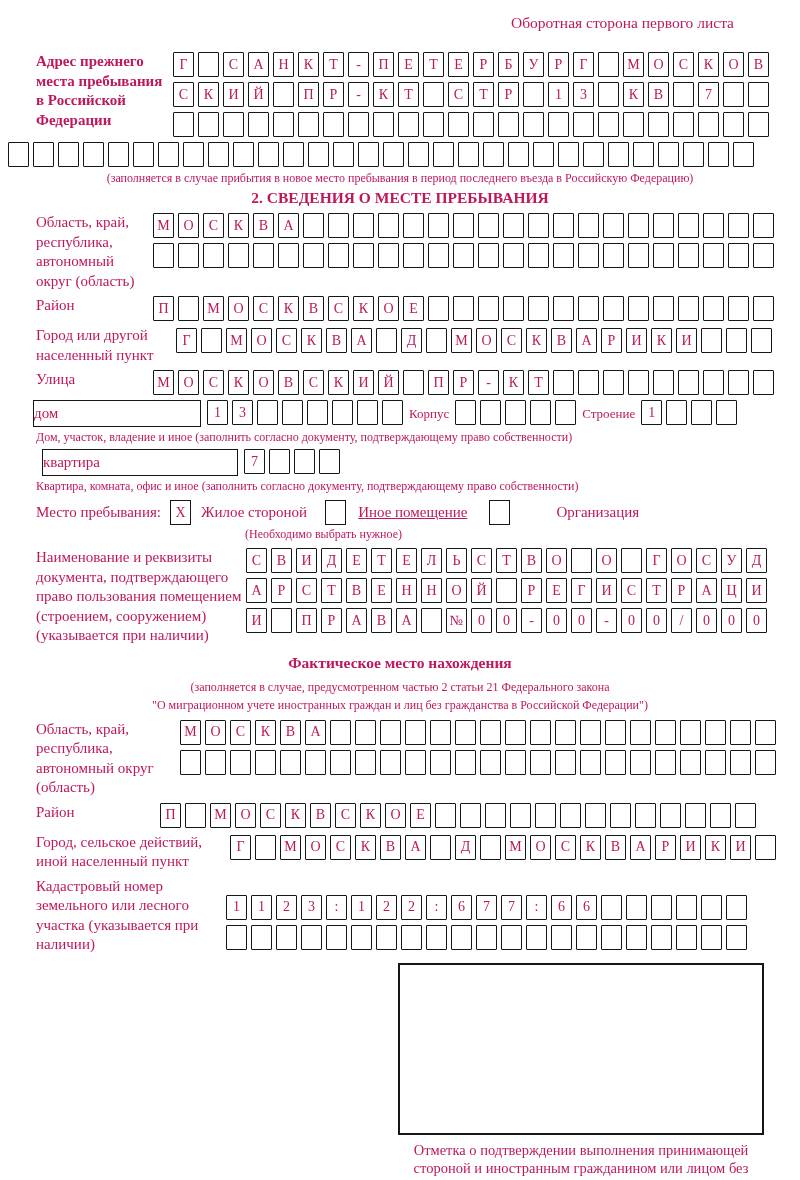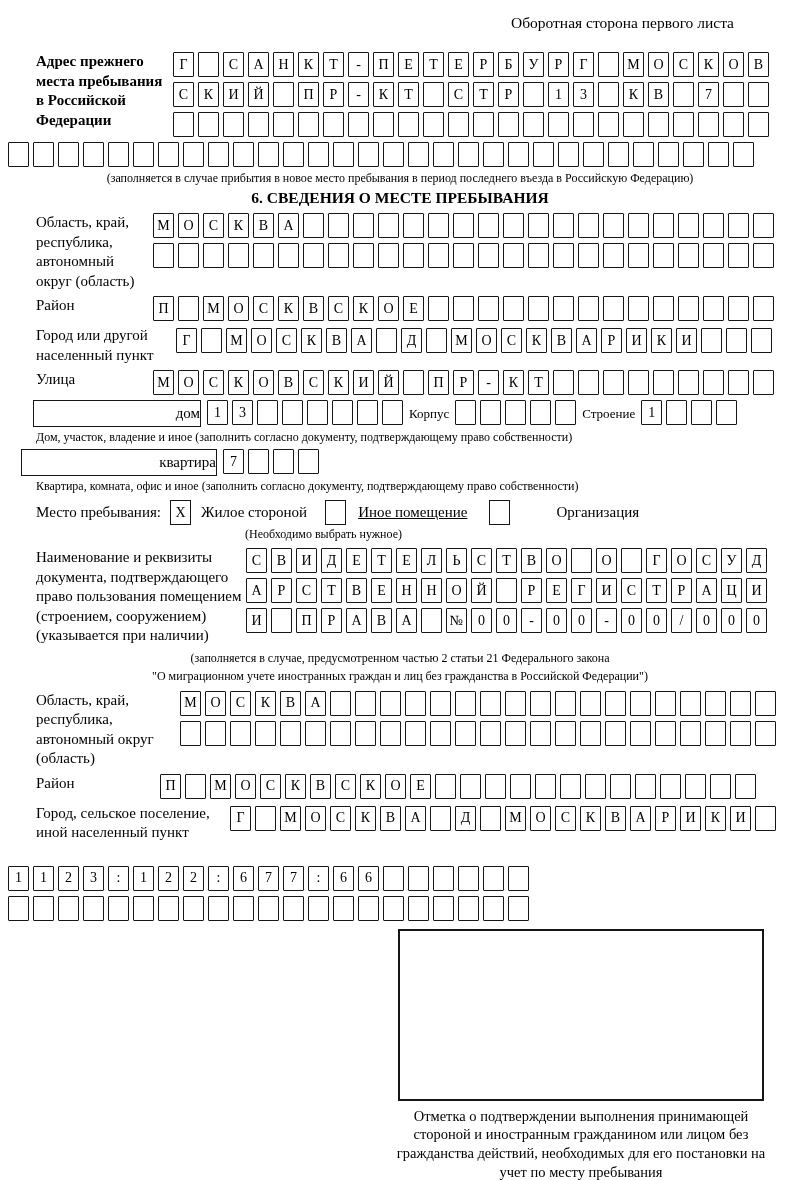--- a/index.html
+++ b/index.html
@@ -1,19 +1,19 @@
 <!DOCTYPE html>
 <html><head>
 <meta charset="utf-8">
 <style>
   html,body{margin:0;padding:0;background:#fff;}
   .page{
     position:relative;
     width:800px;height:1180px;
-    background:#fff;color:#000000;
+    background:#fff;color:#be185d;
     font-family:"Liberation Serif","DejaVu Serif",serif;
     box-sizing:border-box;
     padding:14px 8px 0 8px;
     overflow:hidden;
   }
   .top-note{
     text-align:right;
     padding-right:58px;
     font-size:15.5px;
     margin-bottom:20px;
@@ -36,21 +36,21 @@
     font-size:14px;line-height:1;
   }
   .fullrow{margin-bottom:4px;}
   .note{font-size:12px;line-height:1.25;margin-bottom:3px;}
   .center{text-align:center;}
   .h2{font-size:15.5px;font-weight:bold;text-align:center;margin:3px 0 6px 0;}
   .h3{font-size:15.5px;font-weight:bold;text-align:center;margin:8px 0 8px 0;}
   .inline-label{font-size:13px;line-height:27px;flex:none;}
   .named-box{
     box-sizing:border-box;border:1.7px solid #161616;height:27px;
-    display:flex;align-items:center;justify-content:flex-end;
+    display:flex;align-items:center;justify-content:flex-start;
     font-size:15px;flex:none;
   }
   .domrow{display:flex;align-items:flex-start;gap:6px;margin:4px 0 3px 0;}
   .checkrow{display:flex;align-items:center;margin:6px 0 2px 0;font-size:15px;}
   .cbox{
     flex:none;box-sizing:border-box;width:21px;height:25px;
     border:1.7px solid #161616;
     display:flex;align-items:center;justify-content:center;
     font-size:14px;
   }
@@ -185,21 +185,21 @@
       <div class="cell"></div>
       <div class="cell"></div>
       <div class="cell"></div>
       <div class="cell"></div>
       <div class="cell"></div>
       <div class="cell"></div>
       <div class="cell"></div>
     </div>
   <div class="note center">(заполняется в случае прибытия в новое место пребывания в период последнего въезда в Российскую Федерацию)</div>
 
-  <div class="h2">6. СВЕДЕНИЯ О МЕСТЕ ПРЕБЫВАНИЯ</div>
+  <div class="h2">2. СВЕДЕНИЯ О МЕСТЕ ПРЕБЫВАНИЯ</div>
 
   <div class="field-row">
     <div class="label w145">Область, край, республика, автономный округ (область)</div>
     <div class="cellcol">
       <div class="cellrow">
           <div class="cell">М</div>
           <div class="cell">О</div>
           <div class="cell">С</div>
           <div class="cell">К</div>
           <div class="cell">В</div>
@@ -372,21 +372,21 @@
     <div class="cellrow">
         <div class="cell">1</div>
         <div class="cell"></div>
         <div class="cell"></div>
         <div class="cell"></div>
       </div>
   </div>
   <div class="note" style="padding-left:28px;">Дом, участок, владение и иное (заполнить согласно документу, подтверждающему право собственности)</div>
 
   <div class="domrow">
-    <div class="named-box" style="width:196px;margin-left:13px;">
+    <div class="named-box" style="width:196px;margin-left:34px;">
       <span>квартира</span>
     </div>
     <div class="cellrow">
         <div class="cell">7</div>
         <div class="cell"></div>
         <div class="cell"></div>
         <div class="cell"></div>
       </div>
   </div>
   <div class="note" style="padding-left:28px;">Квартира, комната, офис и иное (заполнить согласно документу, подтверждающему право собственности)</div>
@@ -470,20 +470,21 @@
           <div class="cell">0</div>
           <div class="cell">0</div>
           <div class="cell">/</div>
           <div class="cell">0</div>
           <div class="cell">0</div>
           <div class="cell">0</div>
         </div>
     </div>
   </div>
 
+  <div class="h3">Фактическое место нахождения</div>
   <div class="note center">(заполняется в случае, предусмотренном частью 2 статьи 21 Федерального закона</div>
   <div class="note center" style="margin-bottom:7px;">"О миграционном учете иностранных граждан и лиц без гражданства в Российской Федерации")</div>
 
   <div class="field-row">
     <div class="label w172">Область, край, республика, автономный округ (область)</div>
     <div class="cellcol">
       <div class="cellrow">
           <div class="cell">М</div>
           <div class="cell">О</div>
           <div class="cell">С</div>
@@ -562,21 +563,21 @@
         <div class="cell"></div>
         <div class="cell"></div>
         <div class="cell"></div>
         <div class="cell"></div>
         <div class="cell"></div>
         <div class="cell"></div>
       </div>
   </div>
 
   <div class="field-row">
-    <div class="label w222">Город, сельское поселение, иной населенный пункт</div>
+    <div class="label w222">Город, сельское действий, иной населенный пункт</div>
     <div class="cellrow mt2">
         <div class="cell">Г</div>
         <div class="cell"></div>
         <div class="cell">М</div>
         <div class="cell">О</div>
         <div class="cell">С</div>
         <div class="cell">К</div>
         <div class="cell">В</div>
         <div class="cell">А</div>
         <div class="cell"></div>
@@ -590,20 +591,21 @@
         <div class="cell">А</div>
         <div class="cell">Р</div>
         <div class="cell">И</div>
         <div class="cell">К</div>
         <div class="cell">И</div>
         <div class="cell"></div>
       </div>
   </div>
 
   <div class="field-row">
+    <div class="label w218">Кадастровый номер земельного или лесного участка (указывается при наличии)</div>
     <div class="cellcol" style="margin-top:18px;">
       <div class="cellrow">
           <div class="cell">1</div>
           <div class="cell">1</div>
           <div class="cell">2</div>
           <div class="cell">3</div>
           <div class="cell">:</div>
           <div class="cell">1</div>
           <div class="cell">2</div>
           <div class="cell">2</div>

